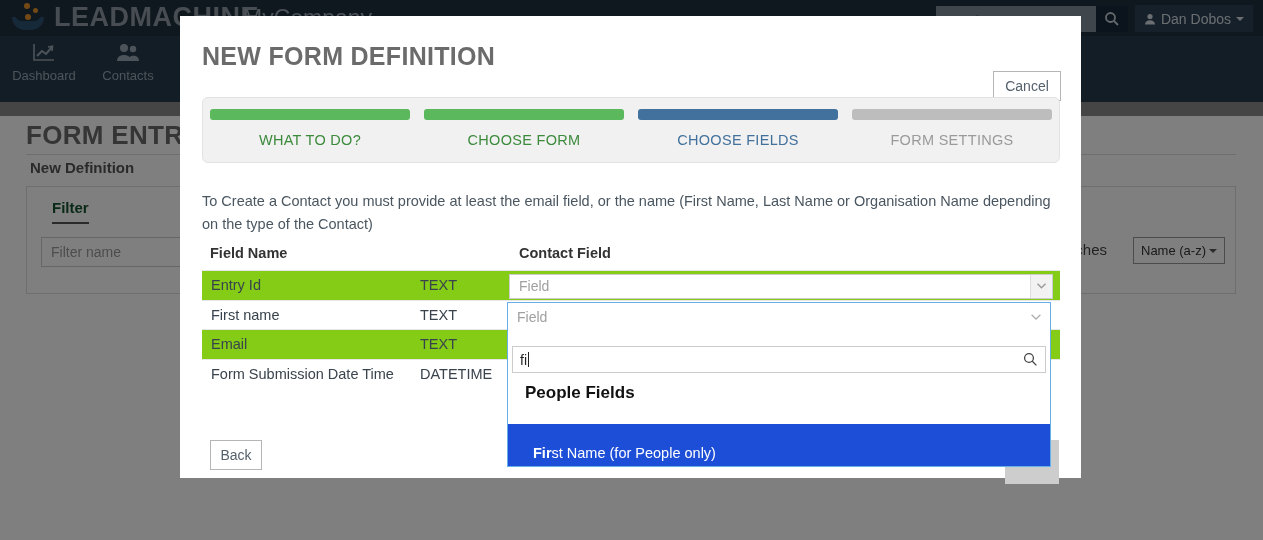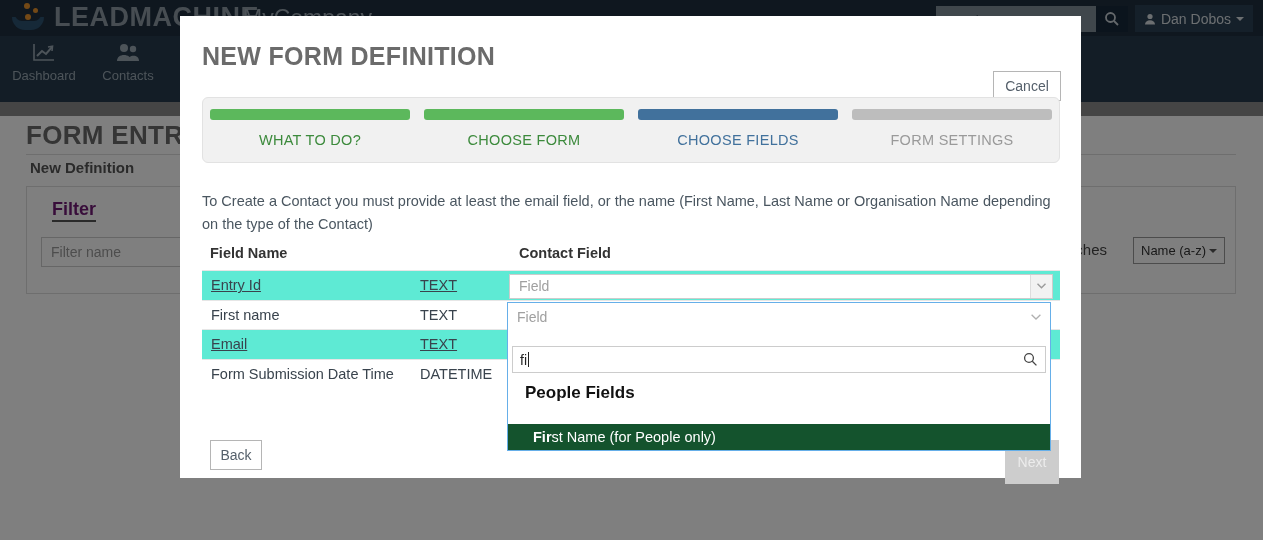--- a/index.html
+++ b/index.html
@@ -114,22 +114,22 @@
     position: absolute; left: 30px; top: 43px;
     font-size: 15px; font-weight: bold; color: #555555;
   }
   .panel {
     position: absolute; left: 26px; top: 70px;
     width: 1210px; height: 108px;
     border: 1px solid #dddddd; background: #ffffff;
   }
   .filter-tab {
     position: absolute; left: 25px; top: 12px;
-    font-size: 18px; font-weight: bold; color: #701a75;
-    border-bottom: 2px solid #555555;
+    font-size: 15px; font-weight: bold; color: #14532d;
+    padding-bottom: 6px; border-bottom: 2px solid #555555;
   }
   .filter-input {
     position: absolute; left: 14px; top: 50px;
     width: 300px; height: 30px;
     border: 1px solid #cccccc; background: #ffffff;
     font-size: 14px; color: #9a9a9a; padding: 0 9px;
     line-height: 28px;
   }
   .matches-text {
     position: absolute; right: 128px; top: 54px;
@@ -206,21 +206,21 @@
   .rows {
     position: absolute; left: 22px; top: 254px;
     width: 858px;
   }
   .row {
     position: relative; height: 29.5px;
     display: flex; align-items: center;
     border-top: 1px solid #e6e6e6;
     font-size: 14.5px; color: #39434d;
   }
-  .row.alt { background: #5eead4; text-decoration: underline; }
+  .row.alt { background: #84cc16; }
   .row .fname { width: 218px; padding-left: 9px; }
   .row .ftype { width: 91px; }
 
   .sel {
     position: absolute; left: 307px; top: 2.5px;
     width: 544px; height: 25px;
     border: 1px solid #cccccc; background: #ffffff;
     display: flex; align-items: center;
     font-size: 14px; color: #a0a0a0; padding-left: 9px;
     cursor: pointer;
@@ -259,22 +259,22 @@
   }
   .combo-search-icon {
     position: absolute; right: 7px; top: 5px;
   }
   .optgroup {
     font-size: 17px; font-weight: bold; color: #111111;
     padding: 6px 0 21px 17px;
   }
   .option {
     font-size: 14.5px; color: #ffffff;
-    background: #14532d;
-    padding: 5px 0 5px 25px;
+    background: #1d4ed8;
+    padding: 21px 0 5px 25px;
     cursor: pointer;
   }
   .option b { font-weight: bold; }
 
   .back-btn {
     position: absolute; left: 30px; top: 424px;
     width: 52px; height: 30px;
     border: 1px solid #b5b5b5; background: #ffffff;
     color: #55606b; font-size: 14px; cursor: pointer;
     font-family: "Liberation Sans", sans-serif;

